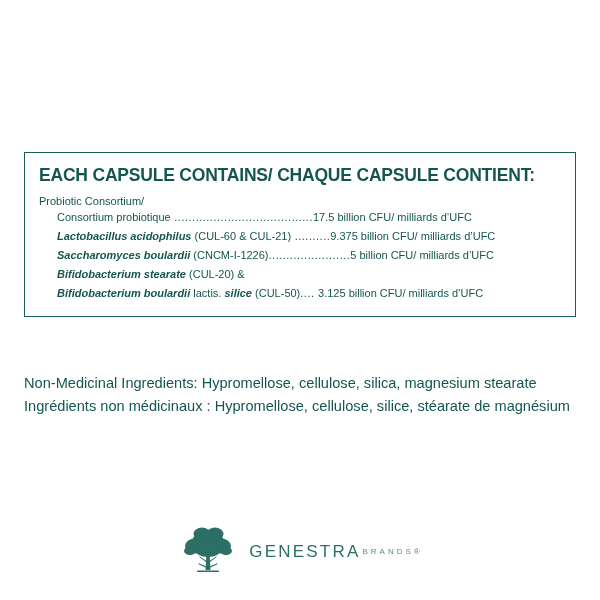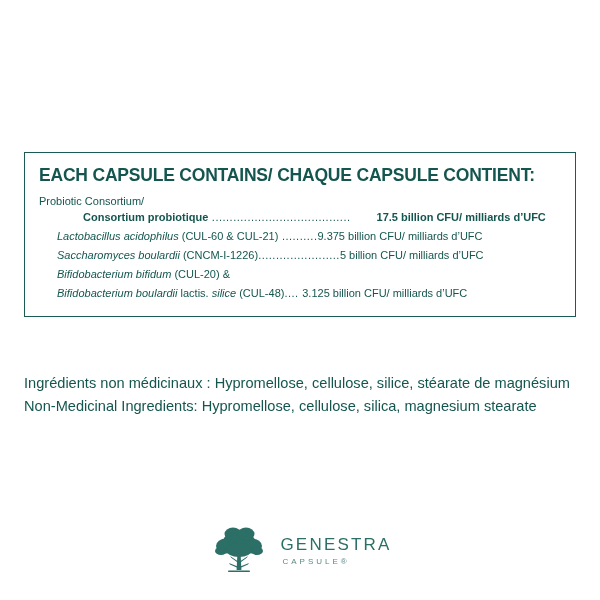--- a/index.html
+++ b/index.html
@@ -42,22 +42,22 @@
     white-space: nowrap;
     margin-bottom: 8px;
   }
   .row {
     font-size: 11px;
     line-height: 1.45;
     white-space: nowrap;
   }
   .row.indent1 { padding-left: 18px; }
   .row.indent2 { padding-left: 18px; }
-  .bold { font-weight: bold; margin-left: 26px; }
-  .ital { font-style: italic; }
+  .bold { font-weight: normal; }
+  .ital { font-style: italic; font-weight: bold; }
   .dots { letter-spacing: 0.5px; }
   .amt { }
   .spacer-2 { height: 3px; }
 
   
   .nmi {
     position: absolute;
     left: 24px;
     top: 372px;
     width: 560px;
@@ -79,21 +79,21 @@
     gap: 10px;
   }
   .tree-mark {
     width: 62px;
     height: 62px;
     position: relative;
     flex: 0 0 auto;
   }
   .brand-text {
     display: flex;
-    flex-direction: column;
+    flex-direction: row;
     justify-content: center;
     line-height: 1;
   }
   .brand-name {
     font-size: 17px;
     letter-spacing: 2.2px;
     color: #2b6f66;
     font-weight: 500;
   }
   .brand-sub {
@@ -128,33 +128,33 @@
 
     <div class="spacer-2"></div>
 
     <div class="row indent2">
       <span class="ital">Saccharomyces boulardii</span><span>  (CNCM-I-1226)</span><span class="dots">.......................</span><span class="amt">5 billion CFU/ milliards d’UFC</span>
     </div>
 
     <div class="spacer-2"></div>
 
     <div class="row indent2">
-      <span class="ital">Bifidobacterium bifidum</span><span> (CUL-20) &amp;</span>
+      <span class="ital">Bifidobacterium stearate</span><span> (CUL-20) &amp;</span>
     </div>
 
     <div class="spacer-2"></div>
 
     <div class="row indent2">
-      <span class="ital">Bifidobacterium boulardii</span><span> lactis. </span><span class="ital">silice</span><span> (CUL-48)</span><span class="dots">.... </span><span class="amt">3.125 billion CFU/ milliards d’UFC</span>
+      <span class="ital">Bifidobacterium boulardii</span><span> lactis. </span><span class="ital">silice</span><span> (CUL-50)</span><span class="dots">.... </span><span class="amt">3.125 billion CFU/ milliards d’UFC</span>
     </div>
   </div>
 
   <div class="nmi">
+    <div>Non-Medicinal Ingredients: Hypromellose, cellulose, silica, magnesium stearate</div>
     <div>Ingrédients non médicinaux : Hypromellose, cellulose, silice, stéarate de magnésium</div>
-    <div>Non-Medicinal Ingredients: Hypromellose, cellulose, silica, magnesium stearate</div>
   </div>
 
   <div class="logo-wrap">
     <div class="tree-mark">
       <svg viewBox="0 0 62 62" width="62" height="62" aria-hidden="true">
         <g fill="#2b6f66">
 
           <ellipse cx="31" cy="22" rx="16" ry="11"></ellipse>
           <ellipse cx="18" cy="26" rx="10" ry="7.5"></ellipse>
           <ellipse cx="44" cy="26" rx="10" ry="7.5"></ellipse>
@@ -170,17 +170,17 @@
           <path d="M31 42 L40 36 L38.8 37.8 L31 43.6 Z"></path>
           <path d="M31 47 L21 43 L22 44.6 L31 48.4 Z"></path>
           <path d="M31 47 L41 43 L40 44.6 L31 48.4 Z"></path>
 
           <rect x="20" y="50.4" width="22" height="1.5" rx="0.7"></rect>
         </g>
       </svg>
     </div>
     <div class="brand-text">
       <div class="brand-name">GENESTRA</div>
-      <div class="brand-sub">CAPSULE®</div>
+      <div class="brand-sub">BRANDS®</div>
     </div>
   </div>
 
 </div>
 
 </body></html>

